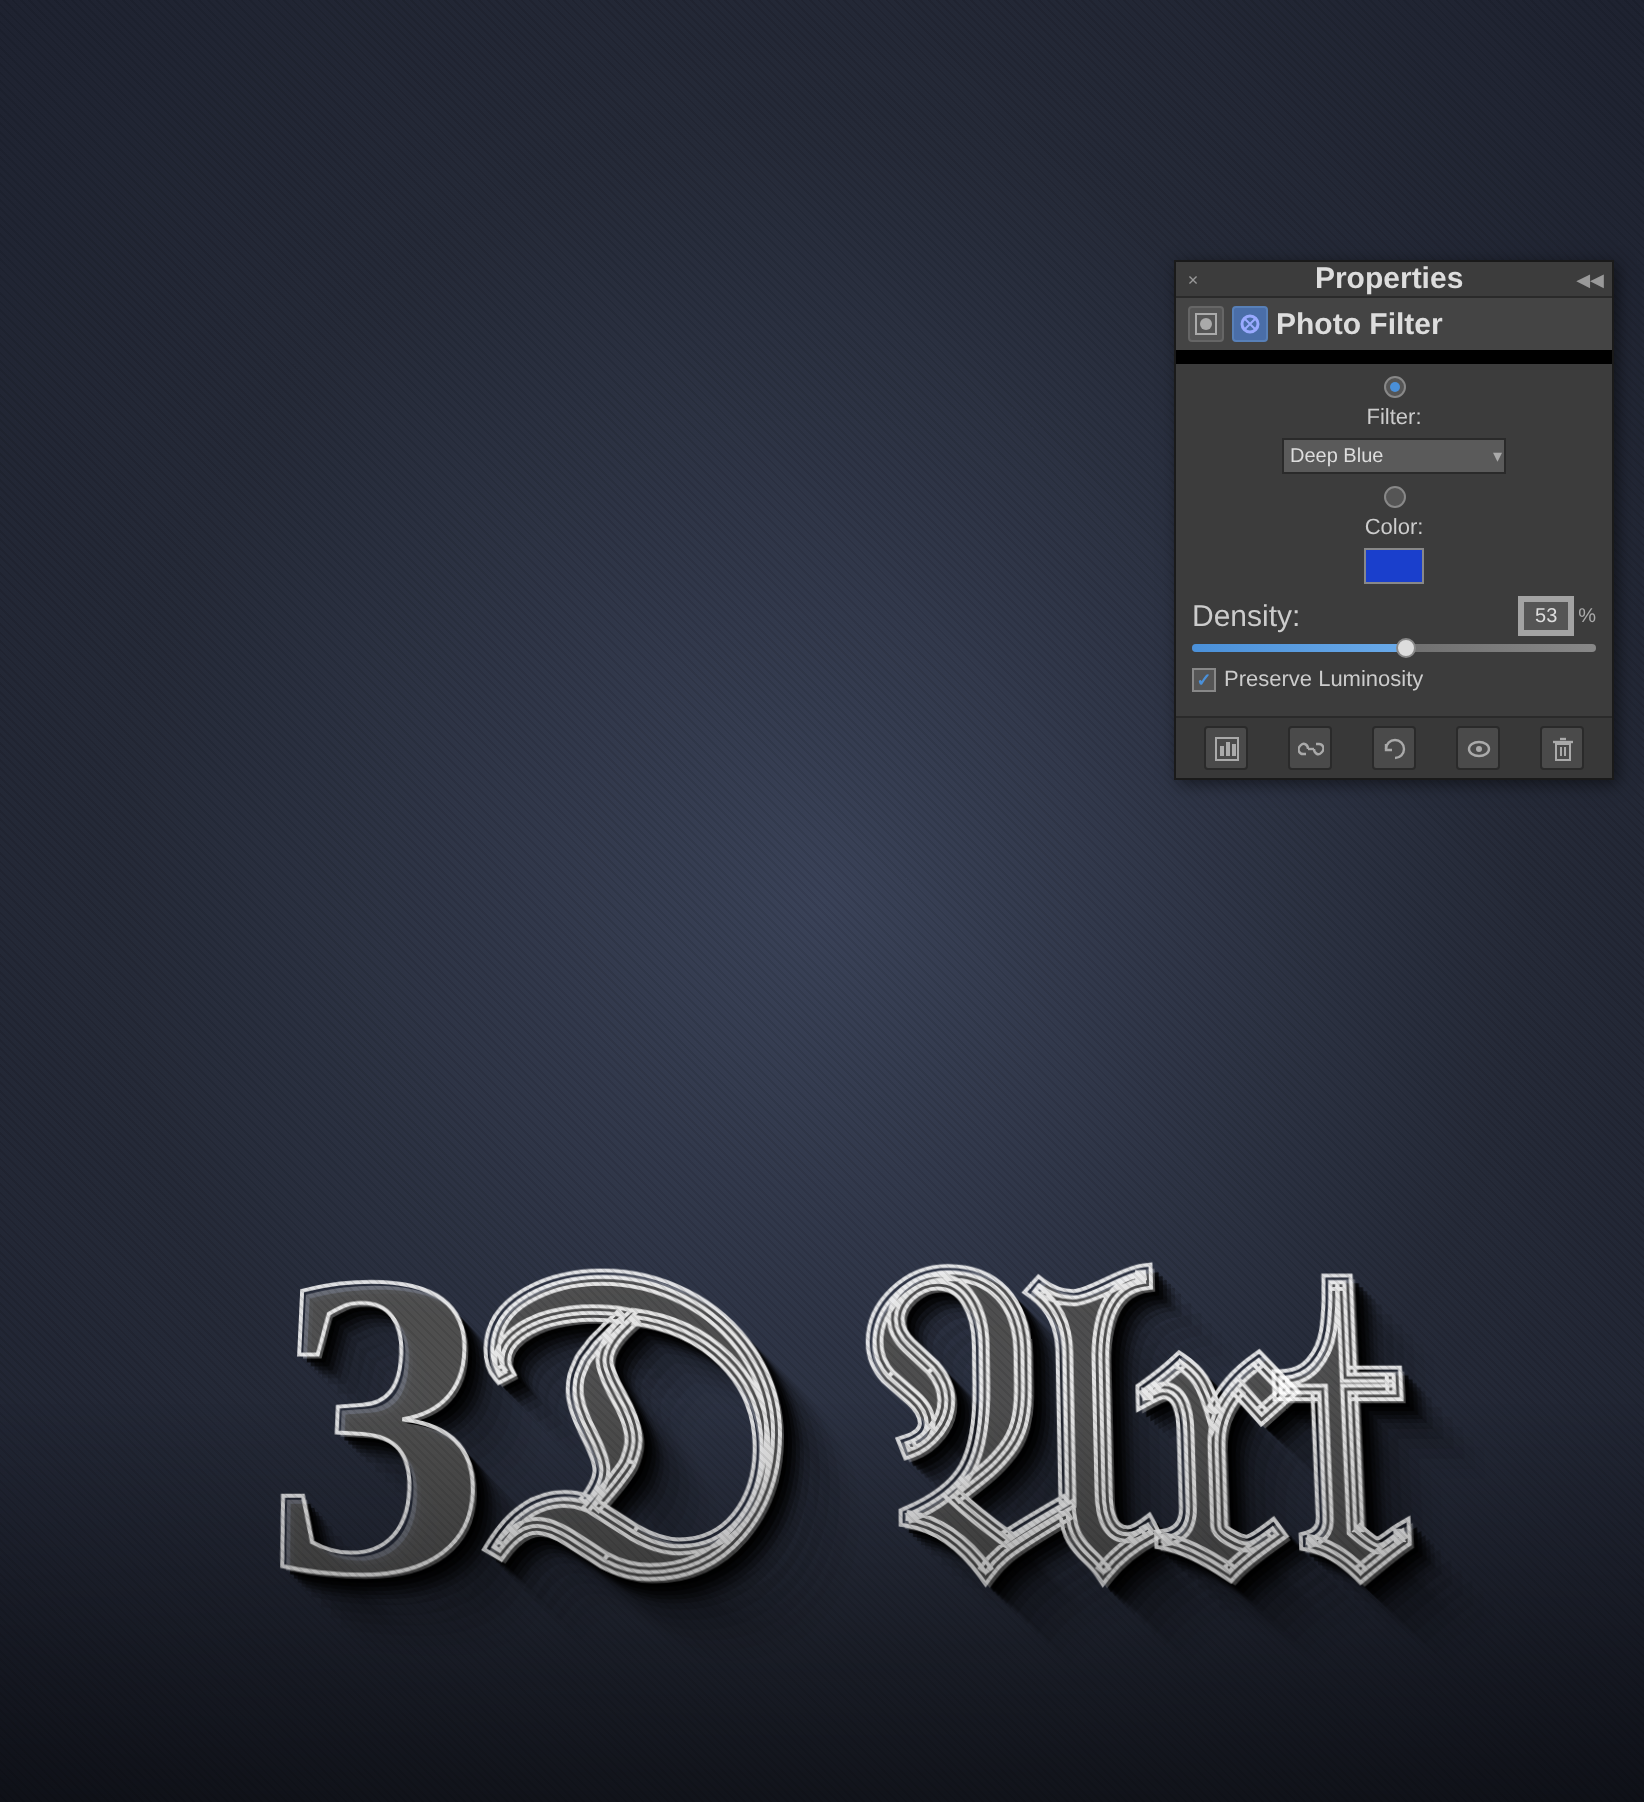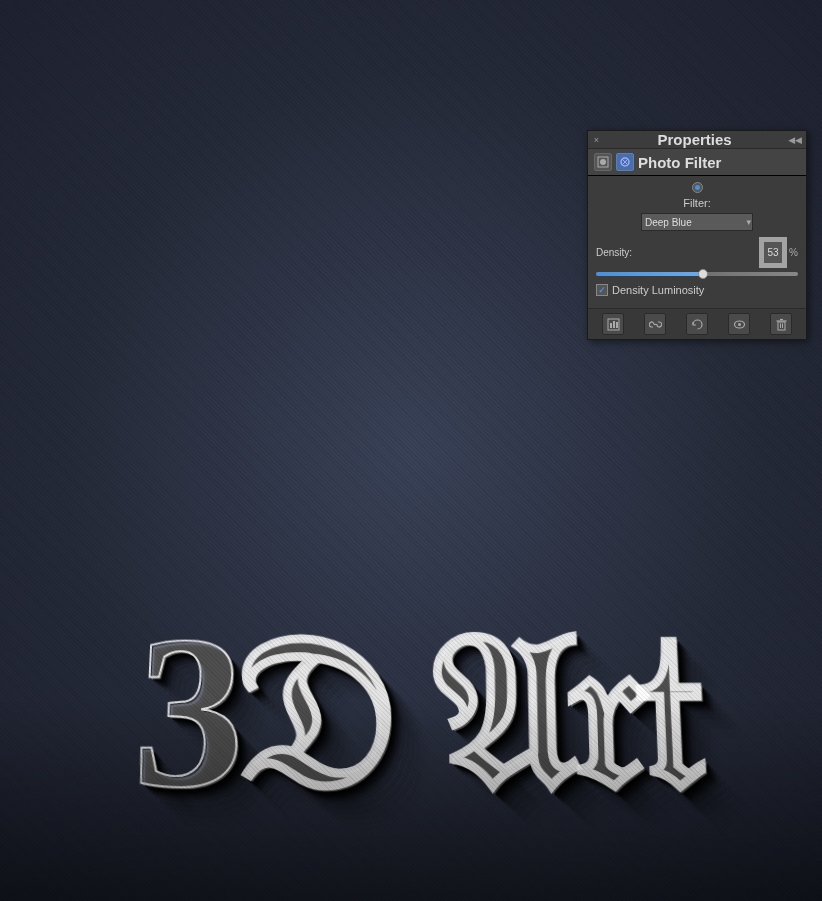--- a/index.html
+++ b/index.html
@@ -124,21 +124,21 @@
       color: #999;
       font-size: 9px;
       cursor: pointer;
     }
 
     .panel-header {
       display: flex;
       align-items: center;
       background: #444;
       padding: 4px 6px;
-      border-bottom: 1px solid #000000;
+      border-bottom: 7px solid #000000;
       gap: 4px;
     }
 
     .panel-title {
       color: #ddd;
       font-size: 15px;
       font-weight: bold;
     }
 
     .panel-icon {
@@ -241,21 +241,21 @@
 
     .density-row {
       display: flex;
       align-items: center;
       gap: 4px;
       margin-bottom: 4px;
     }
 
     .density-label {
       color: #ccc;
-      font-size: 10px;
+      font-size: 15px;
       flex-shrink: 0;
     }
 
     .density-percent {
       color: #aaa;
       font-size: 10px;
     }
 
     .slider-container {
       margin-bottom: 8px;
@@ -346,25 +346,25 @@
     .density-input-wrapper {
       display: flex;
       align-items: center;
       gap: 2px;
       margin-left: auto;
     }
 
     .density-input {
       width: 28px;
       background: #555;
-      border: 5px solid #a3a3a3;
+      border: 3px solid #a3a3a3;
       color: #ddd;
       font-size: 10px;
       text-align: center;
-      height: 31px;
+      height: 20px;
     }
   </style>
 </head>
 <body>
 
 <div class="canvas-area">
   <div class="art-text">
     <span class="gothic-char" style="color: transparent; -webkit-text-stroke: 2px rgba(255,255,255,0.85);">3𝔇 𝔄𝔯𝔱</span>
   </div>
   <div class="floor-shadow"></div>
@@ -397,39 +397,44 @@
   <div class="panel-body">
 
     <div class="panel-row">
       <div class="radio-btn selected"></div>
       <span class="row-label">Filter:</span>
       <div class="select-wrapper">
         <select class="filter-select"><option>Warming Filter (85)</option><option>Warming Filter (LBA)</option><option>Warming Filter (81)</option><option>Cooling Filter (80)</option><option>Cooling Filter (LBB)</option><option>Cooling Filter (82)</option><option>Red</option><option>Orange</option><option>Yellow</option><option>Green</option><option>Aqua</option><option>Blue</option><option>Violet</option><option>Magenta</option><option>Sepia</option><option selected="">Deep Blue</option><option>Deep Emerald</option><option>Deep Yellow</option><option>Underwater</option></select>
       </div>
     </div>
 
+    <div class="panel-row">
+      <div class="radio-btn"></div>
+      <span class="row-label">Color:</span>
+      <div class="color-swatch" style="background: #1a3fcc;"></div>
+    </div>
 
     <div class="density-row">
       <span class="density-label">Density:</span>
       <div class="density-input-wrapper">
         <input class="density-input" type="text" value="53" style="">
         <span class="density-percent">%</span>
       </div>
     </div>
 
     <div class="slider-container">
       <div class="slider-track">
         <div class="slider-fill" style="width: 53%;"></div>
         <div class="slider-thumb" style="left: 53%;"></div>
       </div>
     </div>
 
     <div class="checkbox-row">
       <div class="checkbox checked"></div>
-      <span class="checkbox-label">Density Luminosity</span>
+      <span class="checkbox-label">Preserve Luminosity</span>
     </div>
   </div>
 
   <div class="panel-footer">
     <div class="footer-btn" title="Add effect">
       <svg width="13" height="13" viewBox="0 0 13 13">
         <rect x="1" y="1" width="11" height="11" fill="none" stroke="#aaa" stroke-width="1"></rect>
         <rect x="3" y="5" width="2" height="5" fill="#aaa"></rect>
         <rect x="6" y="3" width="2" height="7" fill="#aaa"></rect>
         <rect x="9" y="4" width="2" height="6" fill="#aaa"></rect>

